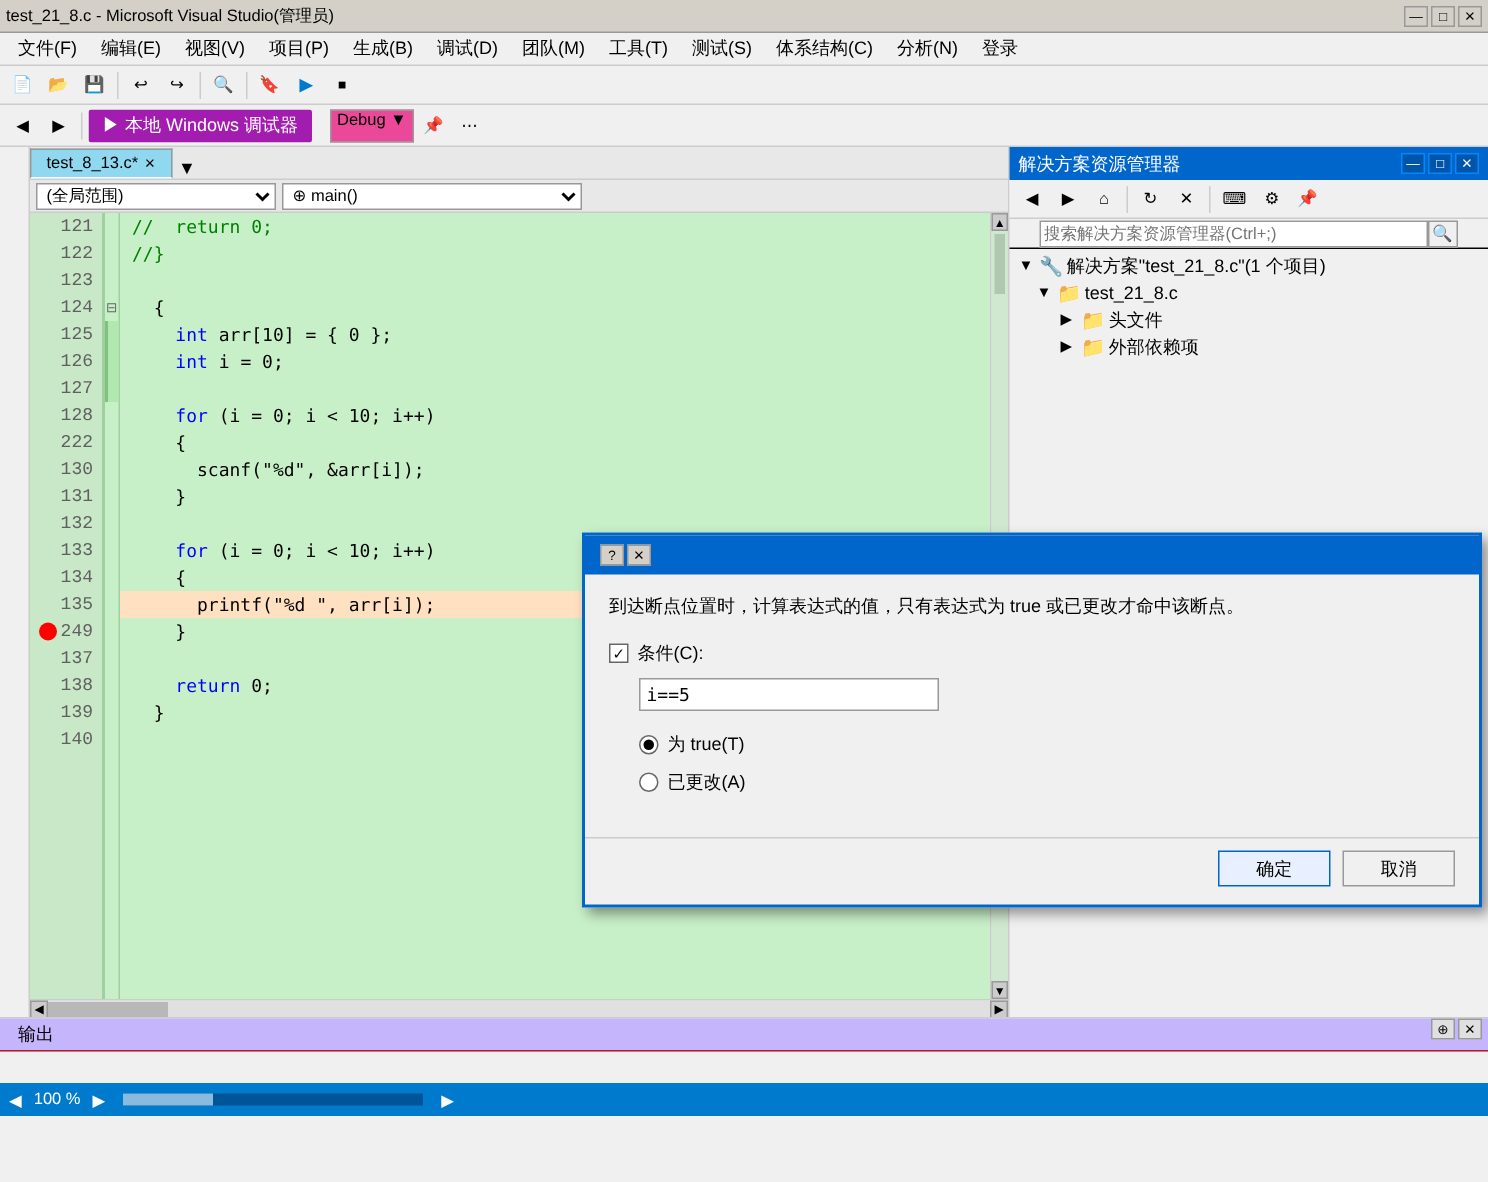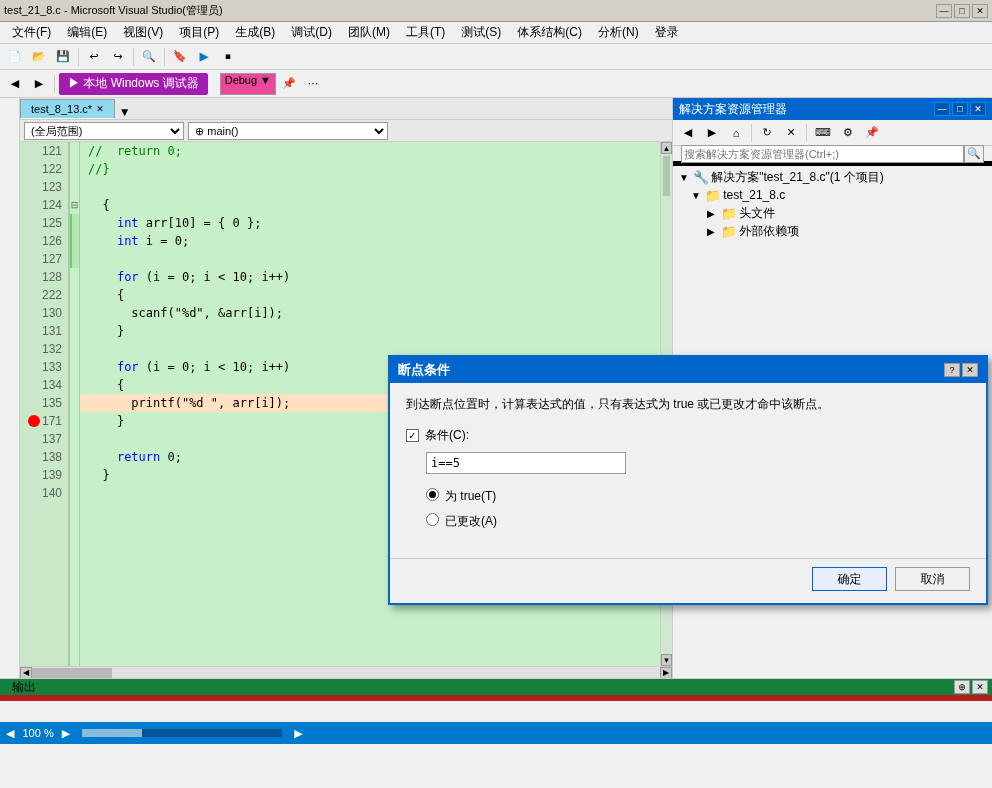--- a/index.html
+++ b/index.html
@@ -24,34 +24,34 @@
     
     .toolbar2 { background: #f0f0f0; height: 28px; display: flex; align-items: center; padding: 2px 4px; border-bottom: 1px solid #ccc; gap: 2px; }
     .tab-bar { height: 22px; background: #e8e8e8; display: flex; align-items: flex-end; border-bottom: 1px solid #ccc; }
     .tab { height: 20px; padding: 0 10px; background: #d0e8f0; border: 1px solid #999; border-bottom: none; font-size: 11px; display: flex; align-items: center; gap: 4px; cursor: pointer; }
     .tab.active { background: #90d8f0; border-bottom: 1px solid white; }
     .tab-close { font-size: 9px; cursor: pointer; }
     .tab-more { padding: 0 4px; cursor: pointer; }
     .editor-header { height: 22px; background: #e8e8e8; border-bottom: 1px solid #ccc; display: flex; align-items: center; padding: 0 4px; gap: 4px; }
     .scope-select { height: 18px; background: white; border: 1px solid #999; font-size: 11px; padding: 0 2px; width: 160px; }
     .func-select { height: 18px; background: white; border: 1px solid #999; font-size: 11px; padding: 0 2px; width: 200px; }
-    .line-numbers { background: #c8e8c8; width: 50px; padding: 0; border-right: 2px solid #a0d0a0; font-family: Liberation Sans, sans-serif; font-size: 12px; color: #606060; }
+    .line-numbers { background: #c8e8c8; width: 50px; padding: 0; border-right: 2px solid #a0d0a0; font-family: Liberation Mono, monospace; font-size: 12px; color: #606060; }
     .line-num { height: 18px; line-height: 18px; text-align: right; padding-right: 6px; white-space: nowrap; display: flex; align-items: center; justify-content: flex-end; gap: 2px; }
     .breakpoint { width: 12px; height: 12px; border-radius: 50%; background: red; display: inline-block; flex-shrink: 0; }
     
     .code-lines { flex: 1; font-family: Consolas, monospace; font-size: 12px; overflow: hidden; background: #c8f0c8; }
     .code-line { height: 18px; line-height: 18px; padding-left: 8px; white-space: pre; color: #000; }
     .kw { color: #0000ff; }
     .comment { color: #008000; }
 
     
     .right-panel { width: 320px; background: #f0f0f0; border-left: 1px solid #ccc; display: flex; flex-direction: column; }
     .right-panel-header { background: #0066cc; color: white; height: 22px; display: flex; align-items: center; padding: 0 6px; font-size: 12px; }
     .solution-toolbar { height: 26px; background: #f0f0f0; display: flex; align-items: center; padding: 2px 4px; border-bottom: 1px solid #ccc; gap: 2px; }
-    .search-solution { height: 20px; display: flex; align-items: center; padding: 2px 8px; border-bottom: 5px solid #000000; }
+    .search-solution { height: 20px; display: flex; align-items: center; padding: 2px 20px; border-bottom: 1px solid #000000; }
     .search-input { flex: 1; height: 18px; border: 1px solid #999; font-size: 11px; padding: 0 2px; }
     .solution-tree { flex: 1; overflow: hidden; padding: 2px; }
     .tree-item { height: 18px; display: flex; align-items: center; gap: 2px; padding-left: 4px; font-size: 12px; cursor: pointer; }
     .tree-expand { width: 12px; font-size: 10px; cursor: pointer; }
 
     
     .status-bar { height: 22px; background: #007acc; display: flex; align-items: center; padding: 0 6px; font-size: 11px; color: white; gap: 8px; }
 
     
     .dialog-overlay { position: absolute; top: 0; left: 0; width: 100%; height: 100%; background: transparent; z-index: 100; }
@@ -61,21 +61,21 @@
     .dialog-title-btn { width: 16px; height: 14px; background: #d4d0c8; border: 1px solid #999; font-size: 9px; cursor: pointer; display: flex; align-items: center; justify-content: center; color: black; margin-left: 2px; }
     .dialog-body { padding: 12px 16px; }
     .dialog-desc { font-size: 12px; color: #000; margin-bottom: 14px; line-height: 1.5; }
     .dialog-condition-row { display: flex; align-items: center; gap: 6px; margin-bottom: 8px; }
     .checkbox { width: 13px; height: 13px; border: 1px solid #666; background: white; display: flex; align-items: center; justify-content: center; cursor: pointer; }
     .checkbox-checked::after { content: '✓'; font-size: 10px; color: #000; }
     .condition-label { font-size: 12px; }
     .condition-input-row { padding-left: 20px; margin-bottom: 14px; }
     .condition-input { width: 200px; height: 22px; border: 1px solid #999; background: white; font-family: Consolas, monospace; font-size: 12px; padding: 0 4px; }
     .radio-group { padding-left: 20px; display: flex; flex-direction: column; gap: 8px; margin-bottom: 16px; }
-    .radio-row { display: flex; align-items: flex-start; gap: 6px; }
+    .radio-row { display: flex; align-items: center; gap: 6px; }
     .radio { width: 13px; height: 13px; border-radius: 50%; border: 1px solid #666; background: white; display: flex; align-items: center; justify-content: center; cursor: pointer; flex-shrink: 0; }
     .radio-selected::after { content: ''; width: 7px; height: 7px; border-radius: 50%; background: #000; display: block; }
     .radio-label { font-size: 12px; }
     .dialog-footer { display: flex; justify-content: flex-end; gap: 8px; padding: 8px 16px 12px; border-top: 1px solid #ccc; }
     .dialog-btn { width: 75px; height: 24px; background: #f0f0f0; border: 1px solid #999; font-size: 12px; cursor: pointer; display: flex; align-items: center; justify-content: center; }
     .dialog-btn.primary { background: #e8f0ff; border-color: #0066cc; }
     .editor-with-gutter { display: flex; flex: 1; overflow: hidden; }
   </style>
 </head>
 <body>
@@ -200,21 +200,21 @@
             <span>133</span>
           </div>
         <div class="line-num">
             <span>134</span>
           </div>
         <div class="line-num">
             <span>135</span>
           </div>
         <div class="line-num">
           <span class="breakpoint"></span>
-          <span>171</span>
+          <span>249</span>
         </div>
         <div class="line-num">
             <span>137</span>
           </div>
         <div class="line-num">
             <span>138</span>
           </div>
         <div class="line-num">
             <span>139</span>
           </div>
@@ -333,21 +333,21 @@
       <div class="tree-item" style="padding-left:32px;">
         <span class="tree-expand">▶</span>
         <span style="color:#c0a000; font-size:13px;">📁</span>
         <span>外部依赖项</span>
       </div>
     </div>
   </div>
 </div>
 
 <div style="height:44px; background:#f0f0f0; border-top:1px solid #ccc;">
-  <div style="height:22px; background:#15803d; display:flex; align-items:center; padding:0 4px; border-bottom:6px solid #b91c1c;">
+  <div style="height:22px; background:#c4b5fd; display:flex; align-items:flex-start; padding:0 4px; border-bottom:1px solid #b91c1c;">
     <span style="font-size:12px; padding:2px 8px; cursor:pointer;">输出</span>
     <div style="margin-left:auto; display:flex; gap:2px;">
       <button style="width:16px; height:14px; background:#e0e0e0; border:1px solid #999; font-size:9px; cursor:pointer;">⊕</button>
       <button style="width:16px; height:14px; background:#e0e0e0; border:1px solid #999; font-size:9px; cursor:pointer;">✕</button>
     </div>
   </div>
   <div style="flex:1; background:white;"></div>
 </div>
 
 <div class="status-bar">
@@ -356,21 +356,20 @@
   <button style="background:transparent; border:none; color:white; font-size:11px; cursor:pointer; padding:0;">▶</button>
   <div style="width:200px; height:8px; background:#005599; margin:0 4px; position:relative;">
     <div style="width:60px; height:8px; background:#88bbdd; position:absolute; left:0;"></div>
   </div>
   <button style="background:transparent; border:none; color:white; font-size:11px; cursor:pointer; padding:0;">▶</button>
 </div>
 
 <div class="dialog-overlay">
   <div class="dialog">
     <div class="dialog-title-bar">
-      <span class="dialog-title-text">断点条件</span>
       <button class="dialog-title-btn">?</button>
       <button class="dialog-title-btn">✕</button>
     </div>
     <div class="dialog-body">
       <div class="dialog-desc">到达断点位置时，计算表达式的值，只有表达式为 true 或已更改才命中该断点。</div>
 
       <div class="dialog-condition-row">
         <div class="checkbox checkbox-checked"></div>
         <span class="condition-label">条件(C):</span>
       </div>

